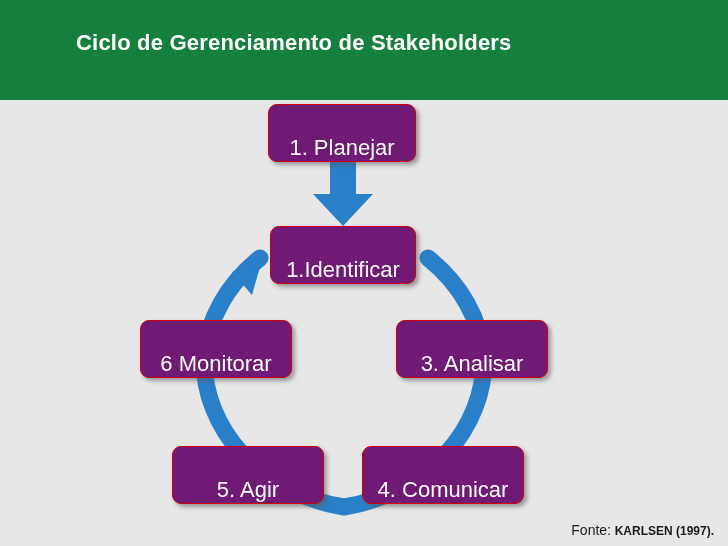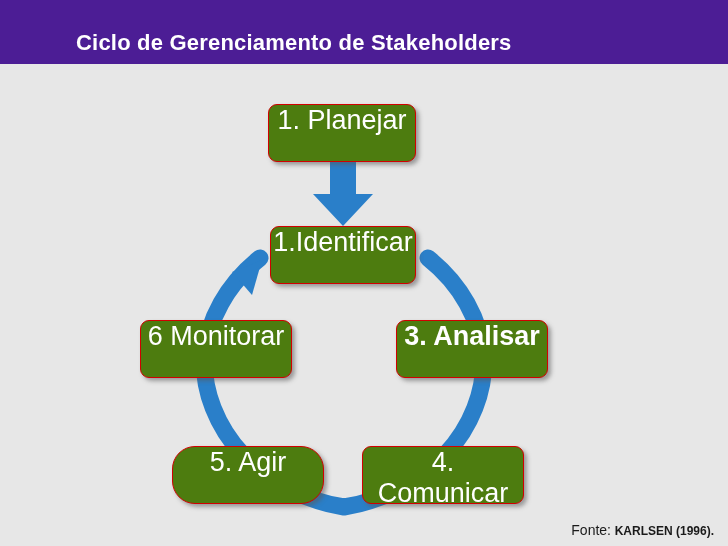--- a/index.html
+++ b/index.html
@@ -18,22 +18,22 @@
     position: absolute;
     left: 0; top: 0;
     width: 728px;
     height: 546px;
     background: #e7e7e7;
   }
   #title-bar {
     position: absolute;
     left: 0; top: 0;
     width: 728px;
-    height: 64px;
-    background: #4c1d95;
+    height: 100px;
+    background: #15803d;
   }
   #title-text {
     position: absolute;
     left: 76px;
     top: 30px;
     font-size: 22px;
     font-weight: bold;
     color: #ffffff;
     letter-spacing: 0.2px;
   }
@@ -45,39 +45,39 @@
     height: 458px;
   }
   #ring-svg {
     position: absolute;
     left: 0;
     top: 0;
   }
   .node {
     position: absolute;
     border-radius: 9px;
-    background: #4d7c0f;
+    background: #701a75;
     border: 1px solid #d10000;
     box-shadow: 3px 3px 4px rgba(90,90,90,0.55);
     color: #ffffff;
-    font-size: 27px;
+    font-size: 22px;
     display: flex;
-    align-items: flex-start;
+    align-items: flex-end;
     justify-content: center;
     text-align: center;
     box-sizing: border-box;
   }
   .node .inner {
     pointer-events: none;
   }
   #node-1 { left: 268px; top: 16px;  width: 148px; height: 58px; }
   #node-2 { left: 270px; top: 138px; width: 146px; height: 58px; }
-  #node-3 { left: 396px; top: 232px; width: 152px; height: 58px; font-weight: bold; }
+  #node-3 { left: 396px; top: 232px; width: 152px; height: 58px; }
   #node-4 { left: 362px; top: 358px; width: 162px; height: 58px; }
-  #node-5 { left: 172px; top: 358px; width: 152px; height: 58px; border-radius: 23px; }
+  #node-5 { left: 172px; top: 358px; width: 152px; height: 58px; }
   #node-6 { left: 140px; top: 232px; width: 152px; height: 58px; }
 
   #source-note {
     position: absolute;
     right: 14px;
     bottom: 8px;
     font-size: 13px;
     color: #1a1a1a;
   }
   #source-note .label {
@@ -136,16 +136,16 @@
       <span class="inner">5. Agir</span>
     </div>
     <div class="node" id="node-6">
       <span class="inner">6 Monitorar</span>
     </div>
 
   </div>
 
   <div id="source-note">
     <span class="label">Fonte:</span>
-    <span class="ref">KARLSEN (1996).</span>
+    <span class="ref">KARLSEN (1997).</span>
   </div>
 
 </div>
 
 </body></html>

